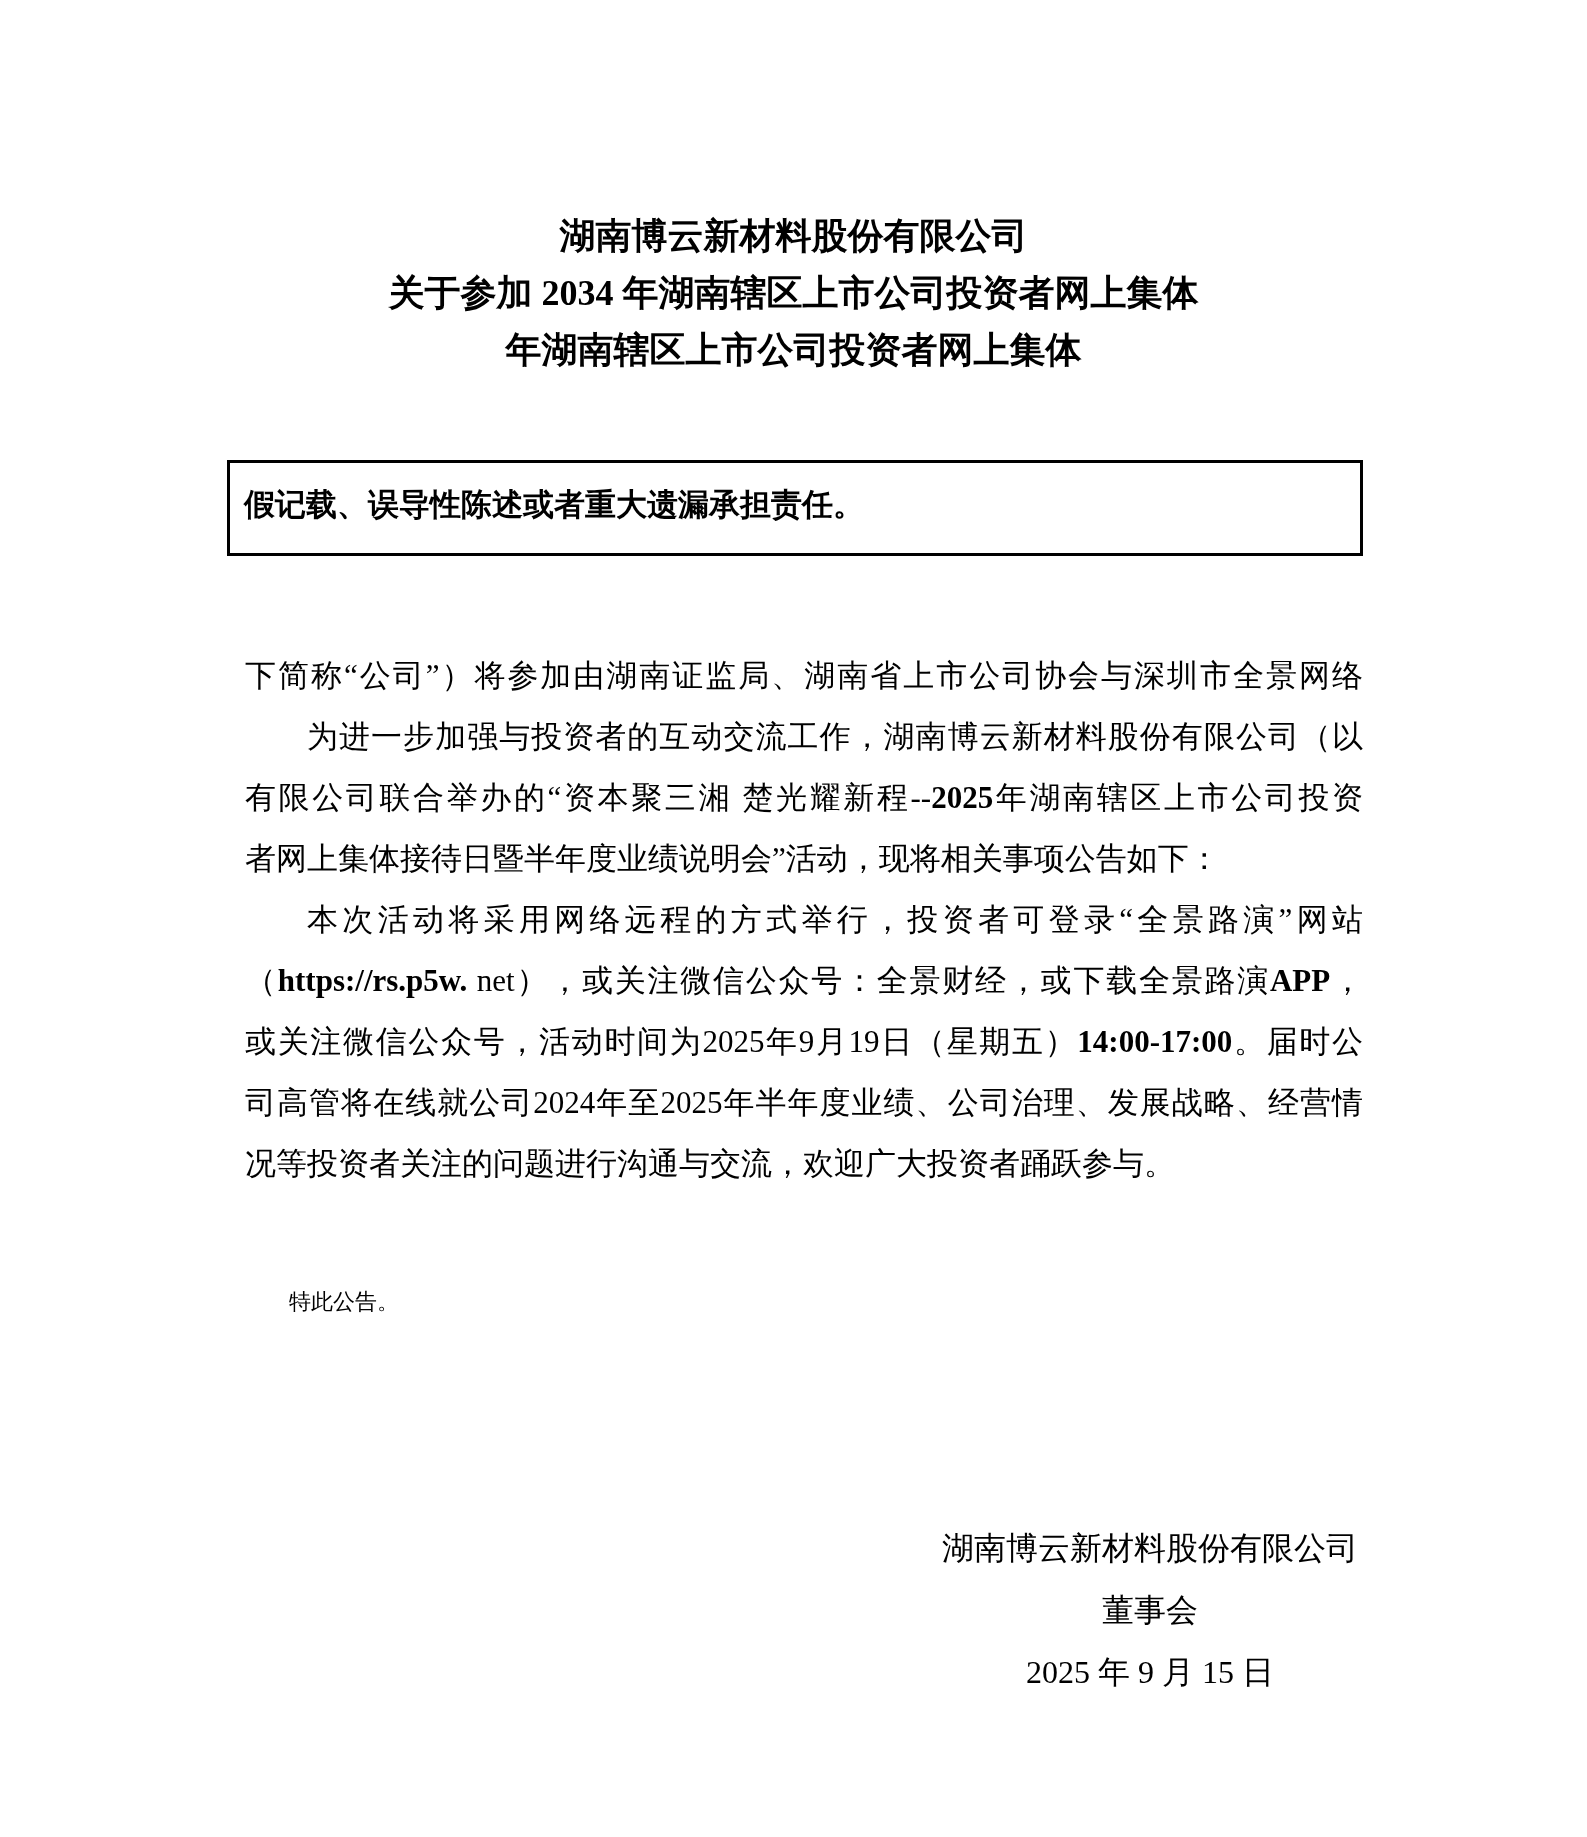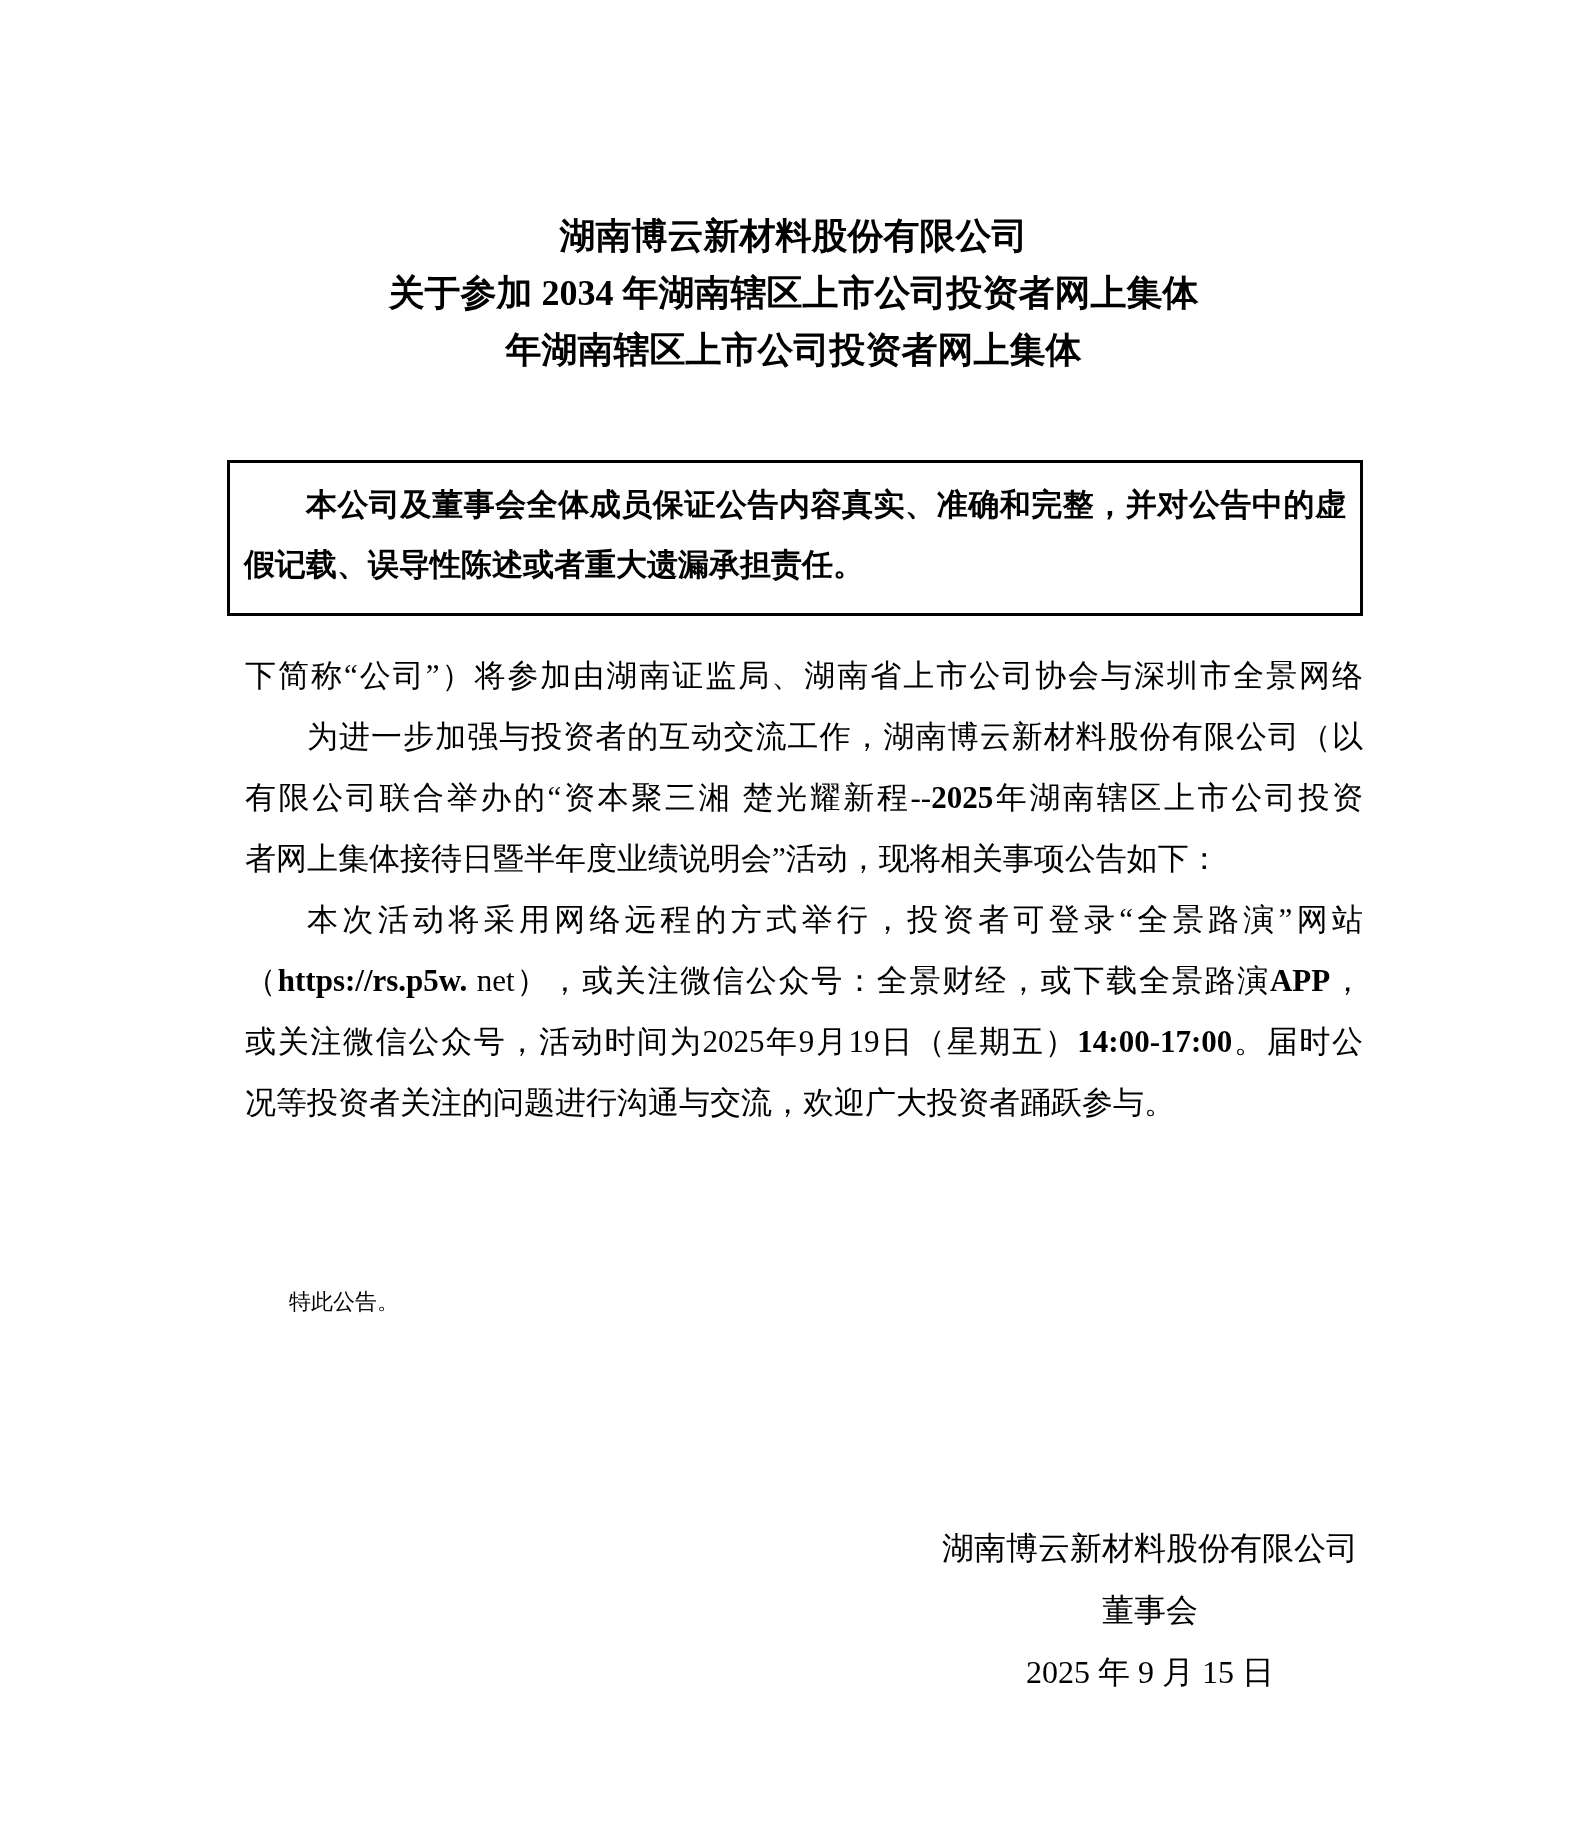--- a/index.html
+++ b/index.html
@@ -56,36 +56,36 @@
 
 
   <div class="title-block">
     <div>湖南博云新材料股份有限公司</div>
     <div>关于参加 2034 年湖南辖区上市公司投资者网上集体</div>
     <div>年湖南辖区上市公司投资者网上集体</div>
   </div>
 
   <div class="disclaimer-box">
     <div>
-        <div class="line indent fill"><span>本公司及董事会全体成员保证公告内容真实、准确和完整，并对公告中的虚</span></div>
         <div class="line"><span>假记载、误导性陈述或者重大遗漏承担责任。</span></div>
       </div>
   </div>
 
   <div class="body-block">
       <div class="para">
         <div class="line fill"><span>下简称“公司”）将参加由湖南证监局、湖南省上市公司协会与深圳市全景网络</span></div>
         <div class="line indent fill"><span>为进一步加强与投资者的互动交流工作，湖南博云新材料股份有限公司（以</span></div>
         <div class="line fill"><span>有限公司联合举办的“资本聚三湘 楚光耀新程--</span><span class="b">2025</span><span>年湖南辖区上市公司投资</span></div>
         <div class="line"><span>者网上集体接待日暨半年度业绩说明会”活动，现将相关事项公告如下：</span></div>
       </div>
       <div class="para">
         <div class="line indent fill"><span>本次活动将采用网络远程的方式举行，投资者可登录“全景路演”网站</span></div>
         <div class="line fill"><span>（</span><span class="b">https://rs.p5w.</span><span> net），或关注微信公众号：全景财经，或下载全景路演</span><span class="b">APP</span><span>，</span></div>
         <div class="line fill"><span>或关注微信公众号，活动时间为2025年9月19日（星期五）</span><span class="b">14:00-17:00</span><span>。届时公</span></div>
+        <div class="line fill"><span>司高管将在线就公司2024年至2025年半年度业绩、公司治理、发展战略、经营情</span></div>
         <div class="line"><span>况等投资者关注的问题进行沟通与交流，欢迎广大投资者踊跃参与。</span></div>
       </div>
     </div>
 
   <div class="closing-block">
     <div class="line indent">特此公告。</div>
   </div>
 
   <div class="signature-block">
     <div>湖南博云新材料股份有限公司</div>

